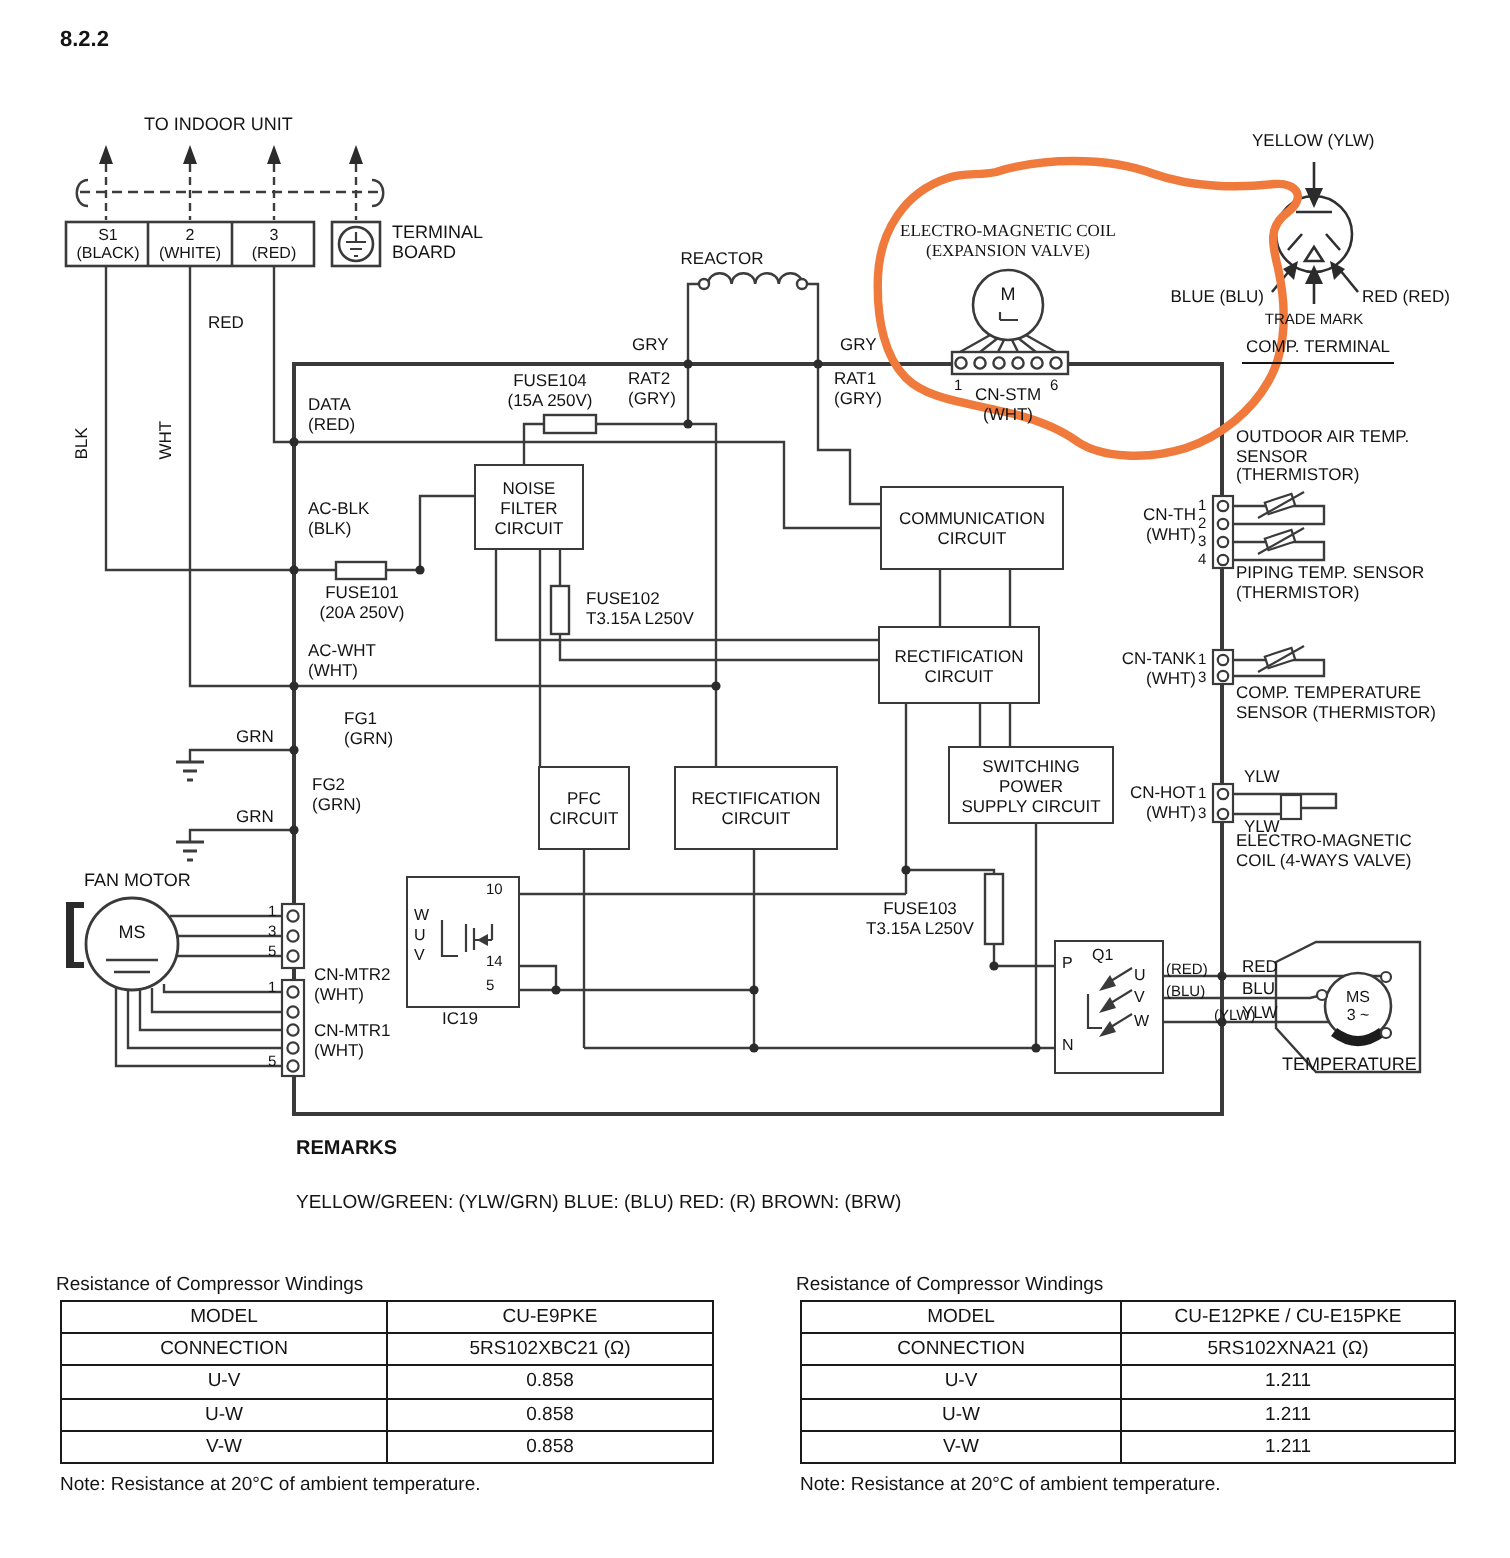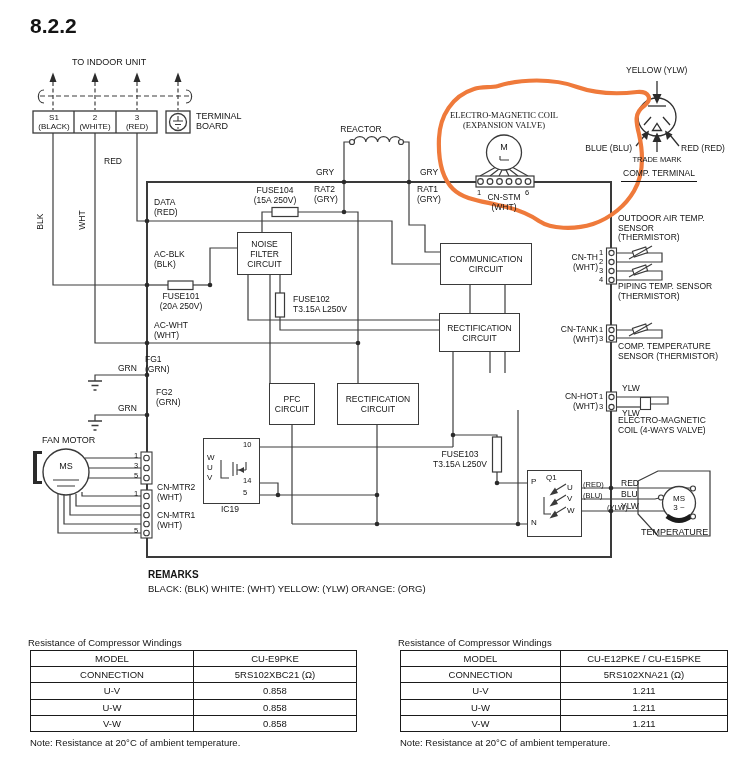--- a/index.html
+++ b/index.html
@@ -9,21 +9,21 @@
   #wire-layer{z-index:1;}
   #top-layer{z-index:5;pointer-events:none;}
   .lbl{position:absolute;z-index:6;font-size:8.5px;line-height:9.5px;white-space:pre-line;color:#141414;}
   .lbl.c{text-align:center;}
   .lbl.r{text-align:right;}
   .pin{position:absolute;z-index:6;font-size:7.5px;line-height:8px;color:#141414;}
   .vert{transform:rotate(-90deg);transform-origin:center center;}
   .cbox{position:absolute;z-index:2;background:#fff;border:1.4px solid #3a3a3a;
         display:flex;align-items:center;justify-content:center;text-align:center;
         font-size:8.5px;line-height:10px;white-space:pre-line;}
-  .heading{position:absolute;z-index:6;font-weight:bold;font-size:21px;white-space:pre;}
+  .heading{position:absolute;z-index:6;font-weight:bold;font-size:11px;white-space:pre;}
   .ctrl-lbl{position:absolute;z-index:6;font-size:12px;letter-spacing:0.4px;}
   .remarks-title{position:absolute;z-index:6;font-size:10px;font-weight:bold;}
   .remarks-line{position:absolute;z-index:6;font-size:9.5px;}
   .tbl-title{position:absolute;z-index:6;font-size:9.5px;}
   .tbl-note{position:absolute;z-index:6;font-size:9.5px;}
   table.res{position:absolute;z-index:6;border-collapse:collapse;table-layout:fixed;}
   table.res td{border:1.2px solid #1a1a1a;height:15.2px;text-align:center;
                font-size:9.5px;padding:0;font-family:"Liberation Sans",sans-serif;}
 </style>
 </head>
@@ -257,20 +257,23 @@
     </g>
   </svg>
 
   <div class="cbox" style="left:237px;top:232px;width:53px;height:41px;">NOISE
 FILTER
 CIRCUIT</div>
   <div class="cbox" style="left:440px;top:243px;width:90px;height:40px;">COMMUNICATION
 CIRCUIT</div>
   <div class="cbox" style="left:439px;top:313px;width:79px;height:37px;">RECTIFICATION
 CIRCUIT</div>
+  <div class="cbox" style="left:474px;top:373px;width:81px;height:37px;">SWITCHING
+POWER
+SUPPLY CIRCUIT</div>
   <div class="cbox" style="left:269px;top:383px;width:44px;height:40px;">PFC
 CIRCUIT</div>
   <div class="cbox" style="left:337px;top:383px;width:80px;height:40px;">RECTIFICATION
 CIRCUIT</div>
   <div class="cbox" style="left:203px;top:438px;width:55px;height:64px;"></div>
   <div class="cbox" style="left:527px;top:470px;width:53px;height:65px;"></div>
 
   <svg id="top-layer" width="755" height="779" viewBox="0 0 755 779">
 
     <g stroke="#3a3a3a" fill="none" stroke-width="1.1">
@@ -335,21 +338,21 @@
   <div class="lbl c" style="left:621px;top:169px;width:76px;border-bottom:1px solid #141414;padding-bottom:2px;">COMP. TERMINAL</div>
 
   <div class="lbl" style="left:154px;top:198px;">DATA
 (RED)</div>
   <div class="lbl" style="left:154px;top:250px;">AC-BLK
 (BLK)</div>
   <div class="lbl c" style="left:156px;top:292px;width:50px;">FUSE101
 (20A 250V)</div>
   <div class="lbl" style="left:154px;top:321px;">AC-WHT
 (WHT)</div>
-  <div class="lbl" style="left:145px;top:355px;">FG1
+  <div class="lbl" style="left:172px;top:355px;">FG1
 (GRN)</div>
   <div class="lbl" style="left:118px;top:364px;">GRN</div>
   <div class="lbl" style="left:156px;top:388px;">FG2
 (GRN)</div>
   <div class="lbl" style="left:118px;top:404px;">GRN</div>
 
   <div class="lbl c" style="left:293px;top:295px;width:58px;text-align:left;">FUSE102
 T3.15A L250V</div>
   <div class="lbl c" style="left:430px;top:450px;width:60px;">FUSE103
 T3.15A L250V</div>
@@ -411,21 +414,21 @@
 (WHT)</div>
   <div class="pin" style="left:599px;top:393px;">1</div>
   <div class="pin" style="left:599px;top:403px;">3</div>
   <div class="lbl" style="left:622px;top:384px;">YLW</div>
   <div class="lbl" style="left:622px;top:409px;">YLW</div>
   <div class="lbl" style="left:618px;top:416px;">ELECTRO-MAGNETIC
 COIL (4-WAYS VALVE)</div>
 
 
   <div class="remarks-title" style="left:148px;top:569px;">REMARKS</div>
-  <div class="remarks-line" style="left:148px;top:583px;">BLACK: (BLK) WHITE: (WHT) YELLOW: (YLW) ORANGE: (ORG)</div>
+  <div class="remarks-line" style="left:148px;top:596px;">YELLOW/GREEN: (YLW/GRN) BLUE: (BLU) RED: (R) BROWN: (BRW)</div>
 
   <div class="tbl-title" style="left:28px;top:637px;">Resistance of Compressor Windings</div>
   <table class="res" style="left:30px;top:650px;width:326px;">
     <colgroup>
         <col style="width:163px">
         <col style="width:163px">
       </colgroup>
     <tbody>
         <tr>
           <td>MODEL</td>

